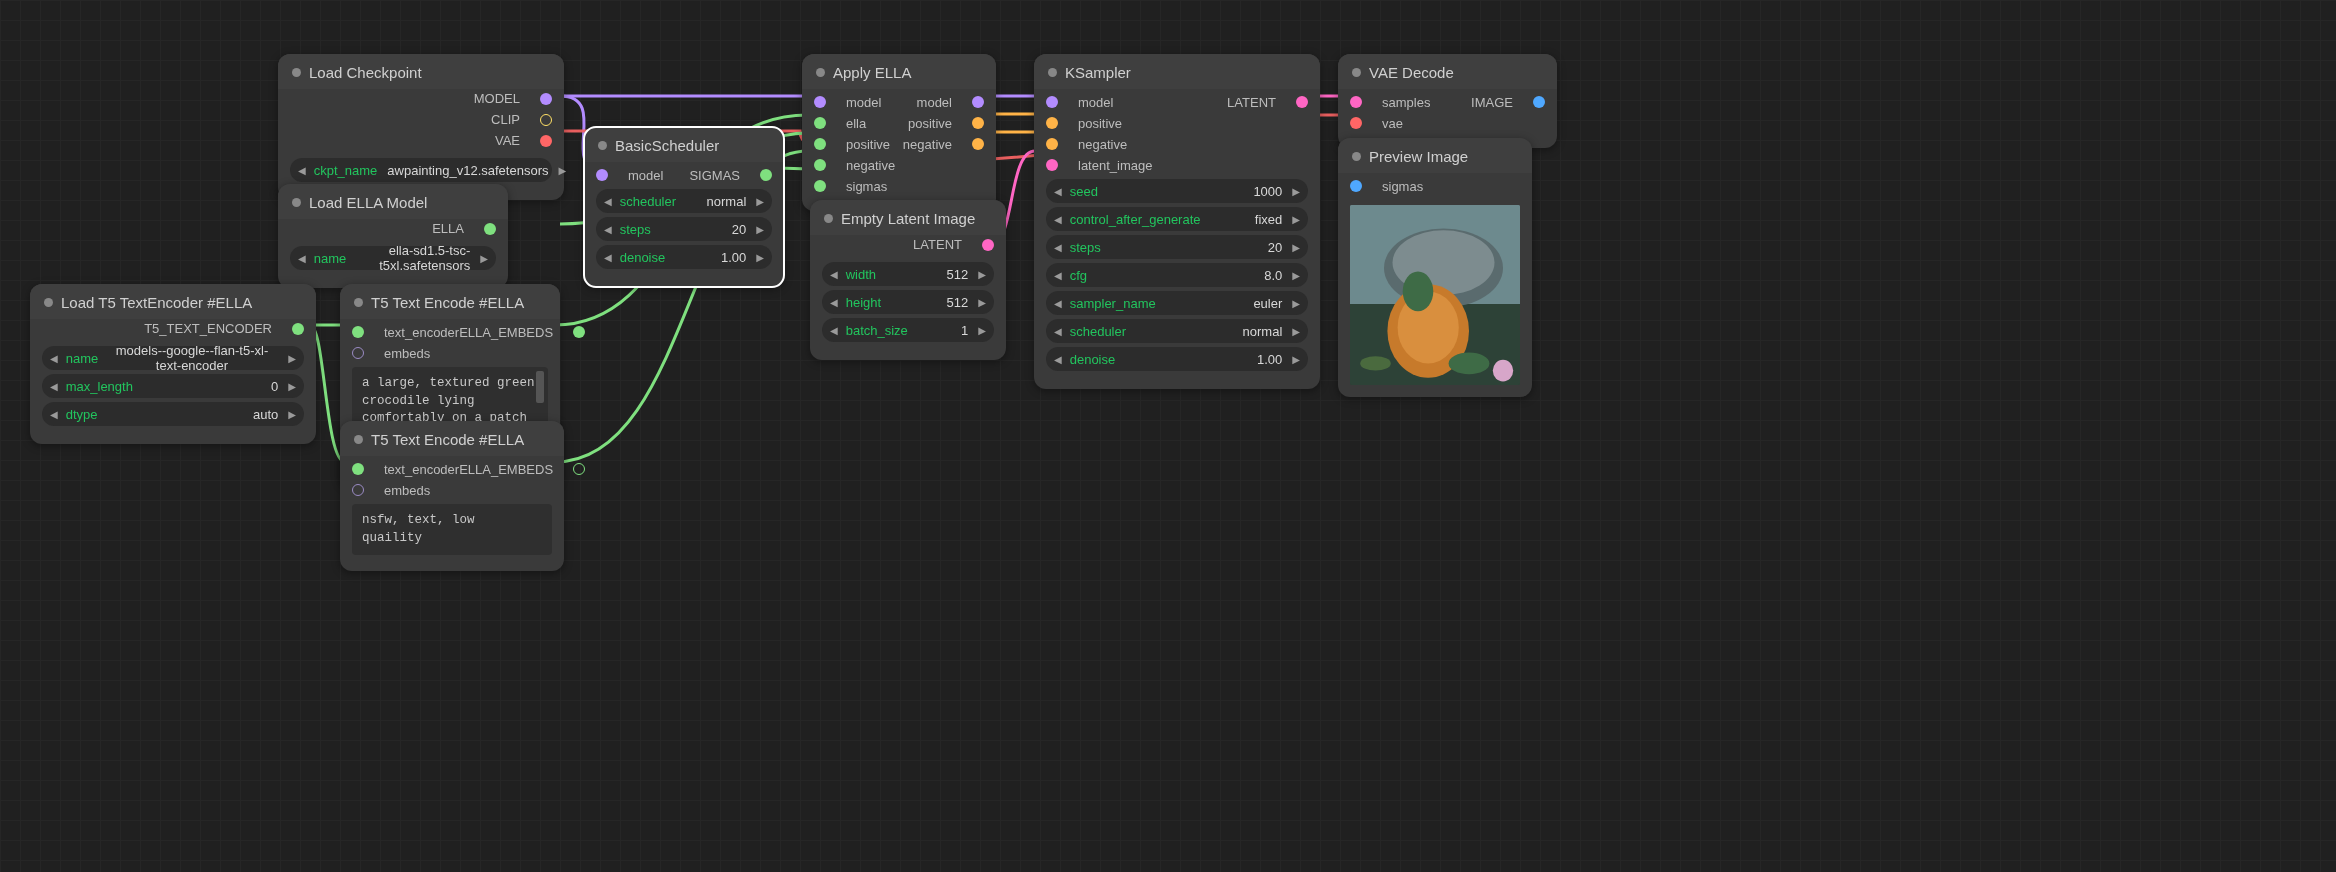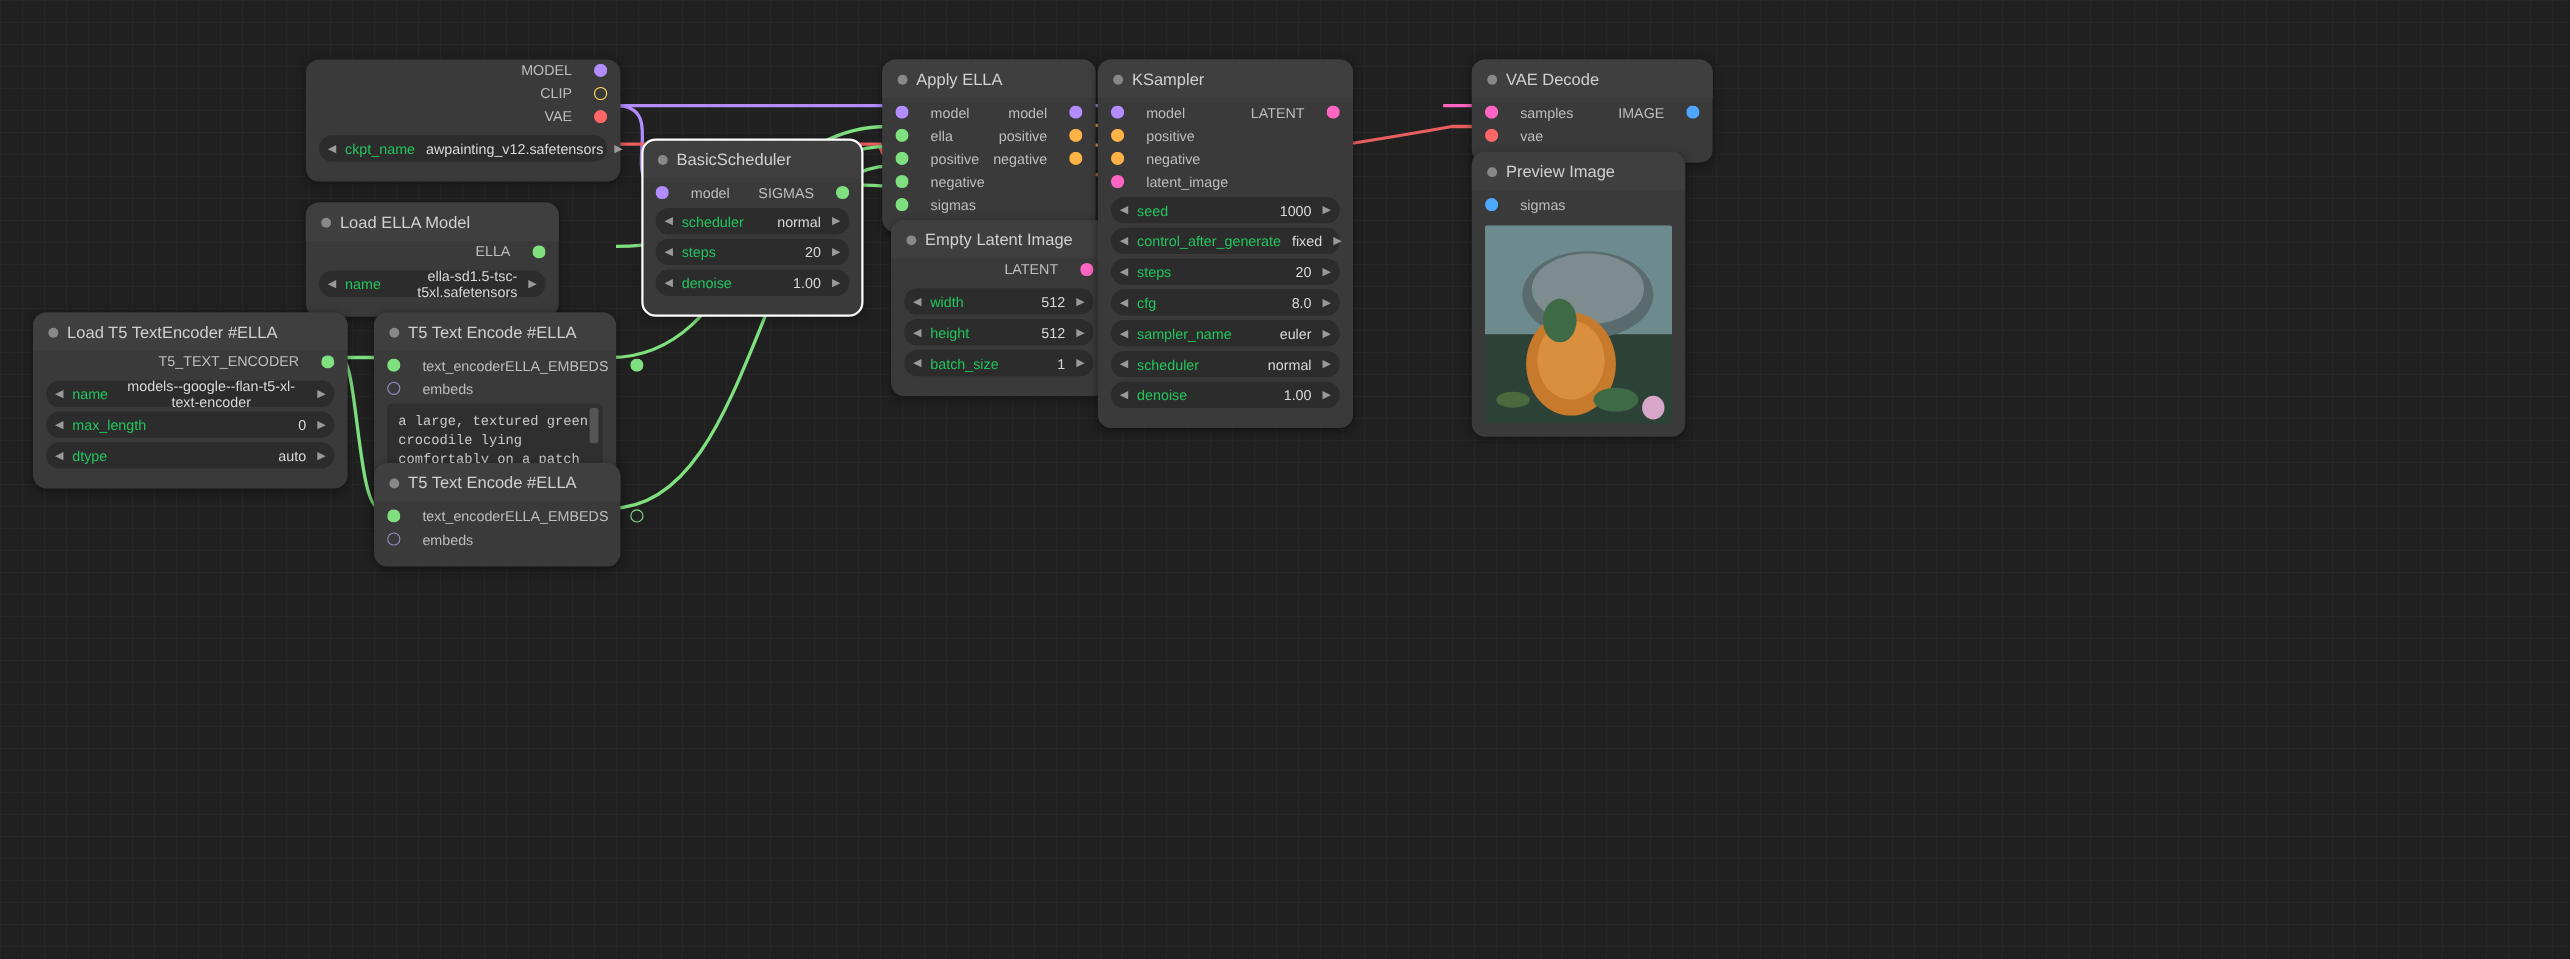--- a/index.html
+++ b/index.html
@@ -55,20 +55,24 @@
   <path d="M992 132 C1012 132 1015 132 1035 132" stroke="#ffb347" stroke-width="3" fill="none"></path>
 
   <path d="M992 243 C1015 243 1008 151 1035 151" stroke="#ff66c4" stroke-width="3" fill="none"></path>
 
   <path d="M1312 96 C1328 96 1328 96 1342 96" stroke="#ff66c4" stroke-width="3" fill="none"></path>
 
   <path d="M1527 96 C1542 96 1330 179 1342 179" stroke="#4fa8ff" stroke-width="3" fill="none"></path>
 </svg>
 
 <div class="node" style="left:278px;top:54px;width:286px">
+  <div class="thead">
+    <span class="dot"></span>
+    <span class="ttl">Load Checkpoint</span>
+  </div>
   <div class="spacer-right">
     <span class="port r">
         <span class="pdot" style="background:#b38cff"></span>
         <span>MODEL</span>
       </span>
   </div>
   <div class="spacer-right">
     <span class="port r">
         <span class="pdot ring" style="color:#ffe066"></span>
         <span>CLIP</span>
@@ -185,20 +189,21 @@
           <span class="pdot ring" style="color:#7fe07f"></span>
           <span>ELLA_EMBEDS</span>
         </span>
     </div>
     <div class="row">
       <span class="port">
           <span class="pdot ring" style="color:#9a8bc4"></span>
           <span>embeds</span>
         </span>
     </div>
+    <div class="prompt" style="min-height:16px"><span>nsfw, text, low quaility</span></div>
   </div>
 </div>
 
 <div class="node sel" style="left:584px;top:127px;width:200px">
   <div class="thead">
     <span class="dot"></span>
     <span class="ttl">BasicScheduler</span>
   </div>
   <div class="body">
     <div class="row">
@@ -309,21 +314,21 @@
     </div>
     <div class="widget">
       <span class="tri">◀</span>
       <span class="lab">batch_size</span>
       <span class="val">1</span>
       <span class="tri">▶</span>
     </div>
   </div>
 </div>
 
-<div class="node" style="left:998px;top:54px;width:232px">
+<div class="node" style="left:1034px;top:54px;width:286px">
   <div class="thead">
     <span class="dot"></span>
     <span class="ttl">KSampler</span>
   </div>
   <div class="body">
     <div class="row">
       <span class="port">
           <span class="pdot" style="background:#b38cff"></span>
           <span>model</span>
         </span>

